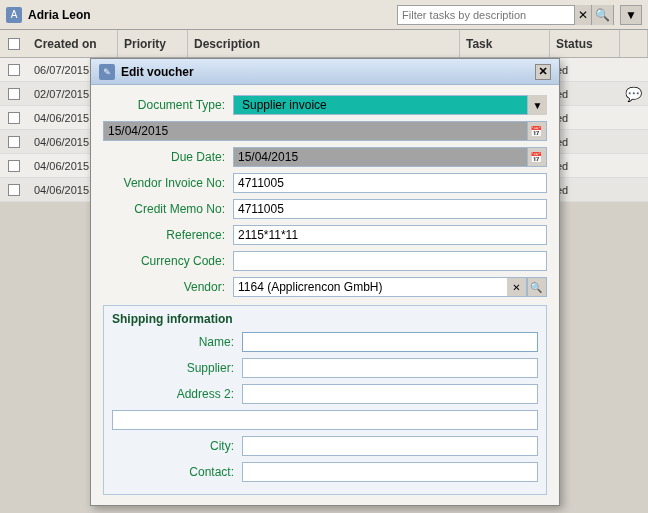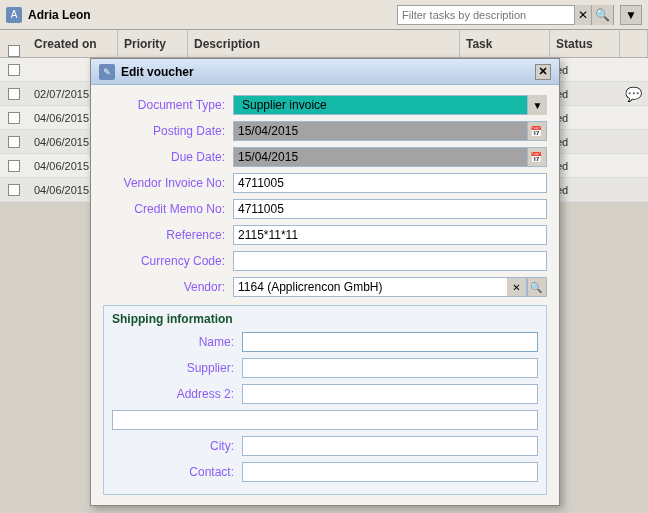--- a/index.html
+++ b/index.html
@@ -38,21 +38,21 @@
     }
     .top-bar-expand {
       background: #d4d0c8; border: 1px solid #a0a0a0; cursor: pointer; padding: 0 4px; height: 20px;
     }
 
     
     .table-header {
       background: #e8e4dc;
       border-bottom: 1px solid #b0b0b0;
       display: flex;
-      align-items: flex-end;
+      align-items: center;
       height: 28px;
       padding: 0;
     }
     .th-check { width: 28px; display: flex; align-items: center; justify-content: center; }
     .th-cell {
       padding: 0 6px;
       font-size: 12px;
       font-weight: bold;
       color: #333;
       display: flex; align-items: center;
@@ -133,21 +133,21 @@
     .form-row {
       display: flex;
       align-items: center;
       margin-bottom: 6px;
     }
     .form-label {
       width: 130px;
       text-align: right;
       padding-right: 8px;
       font-size: 12px;
-      color: #8b5cf6;
+      color: #15803d;
       flex-shrink: 0;
     }
     .form-input {
       width: 100%;
       height: 20px;
       border: 1px solid #a0b8d0;
       background: white;
       padding: 0 4px;
       font-size: 12px;
       outline: none;
@@ -265,20 +265,21 @@
   <div class="th-cell col-task">Task</div>
   <div class="th-cell col-status">Status</div>
   <div class="th-cell col-msg"></div>
 </div>
 
 <div>
   <div class="table-row">
     <div class="td-check">
         <div class="checkbox-icon"></div>
       </div>
+    <div class="td-cell col-created">06/07/2015</div>
     <div class="td-cell col-priority"></div>
     <div class="td-cell col-desc"></div>
     <div class="td-cell col-task"></div>
     <div class="td-cell col-status">ed</div>
     <div class="td-msg"></div>
   </div>
   <div class="table-row">
     <div class="td-check">
         <div class="checkbox-icon"></div>
       </div>
@@ -351,21 +352,20 @@
         <select>
           <option>Supplier invoice</option>
           <option>Customer invoice</option>
           <option>Credit memo</option>
         </select>
         <span class="select-arrow">▼</span>
       </div>
     </div>
 
     <div class="form-row">
-      <label class="form-label">Posting Date:</label>
       <div class="date-input-wrap">
         <input class="date-input" type="text" value="15/04/2015" style="">
         <button class="date-btn">📅</button>
       </div>
     </div>
 
     <div class="form-row">
       <label class="form-label">Due Date:</label>
       <div class="date-input-wrap">
         <input class="date-input" type="text" value="15/04/2015" style="">

